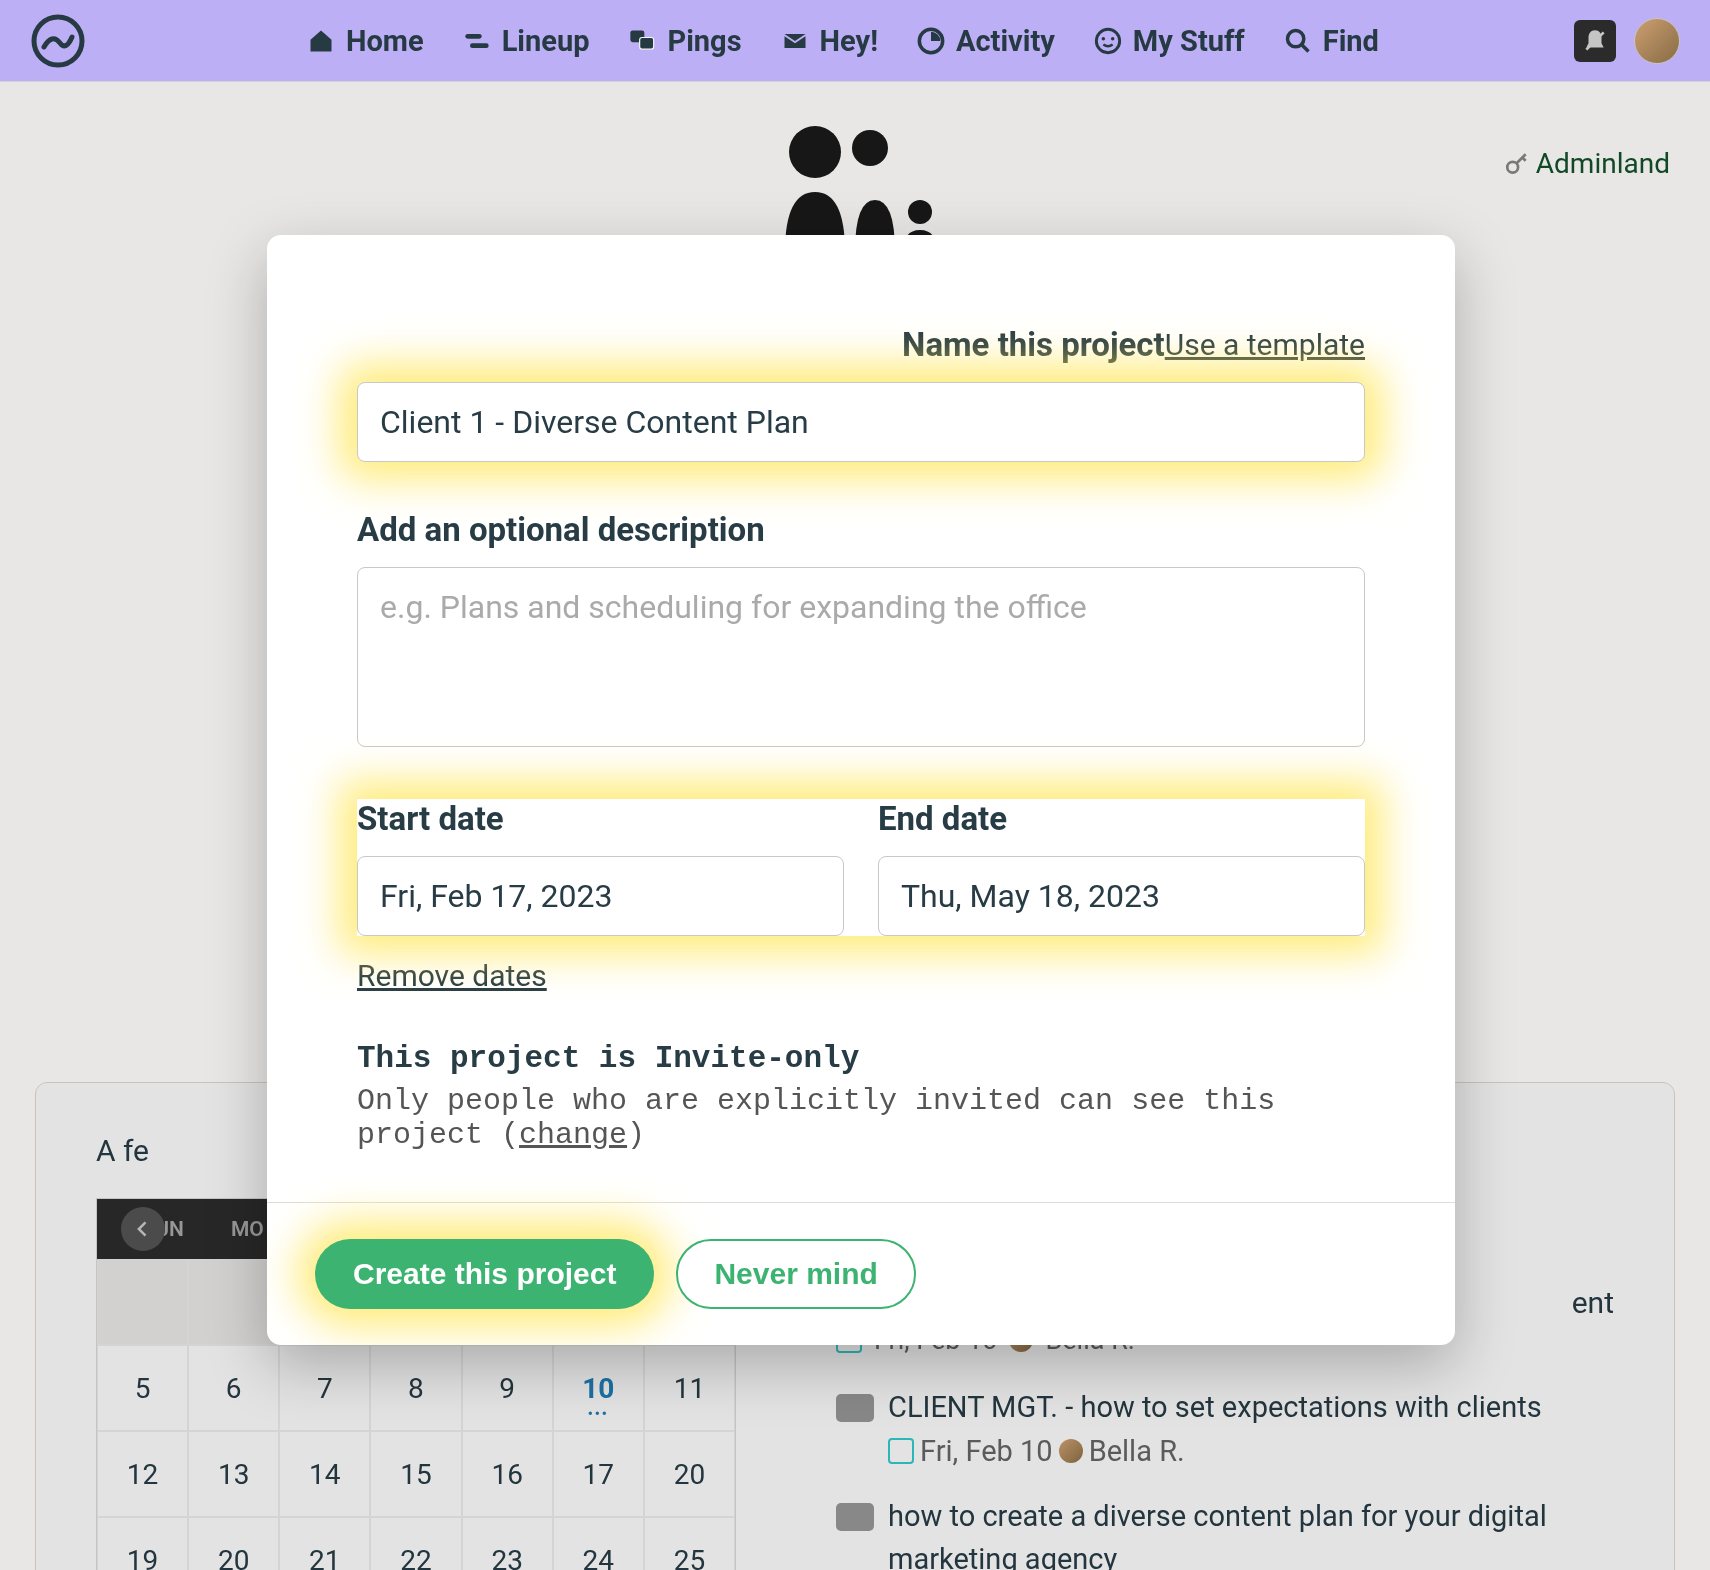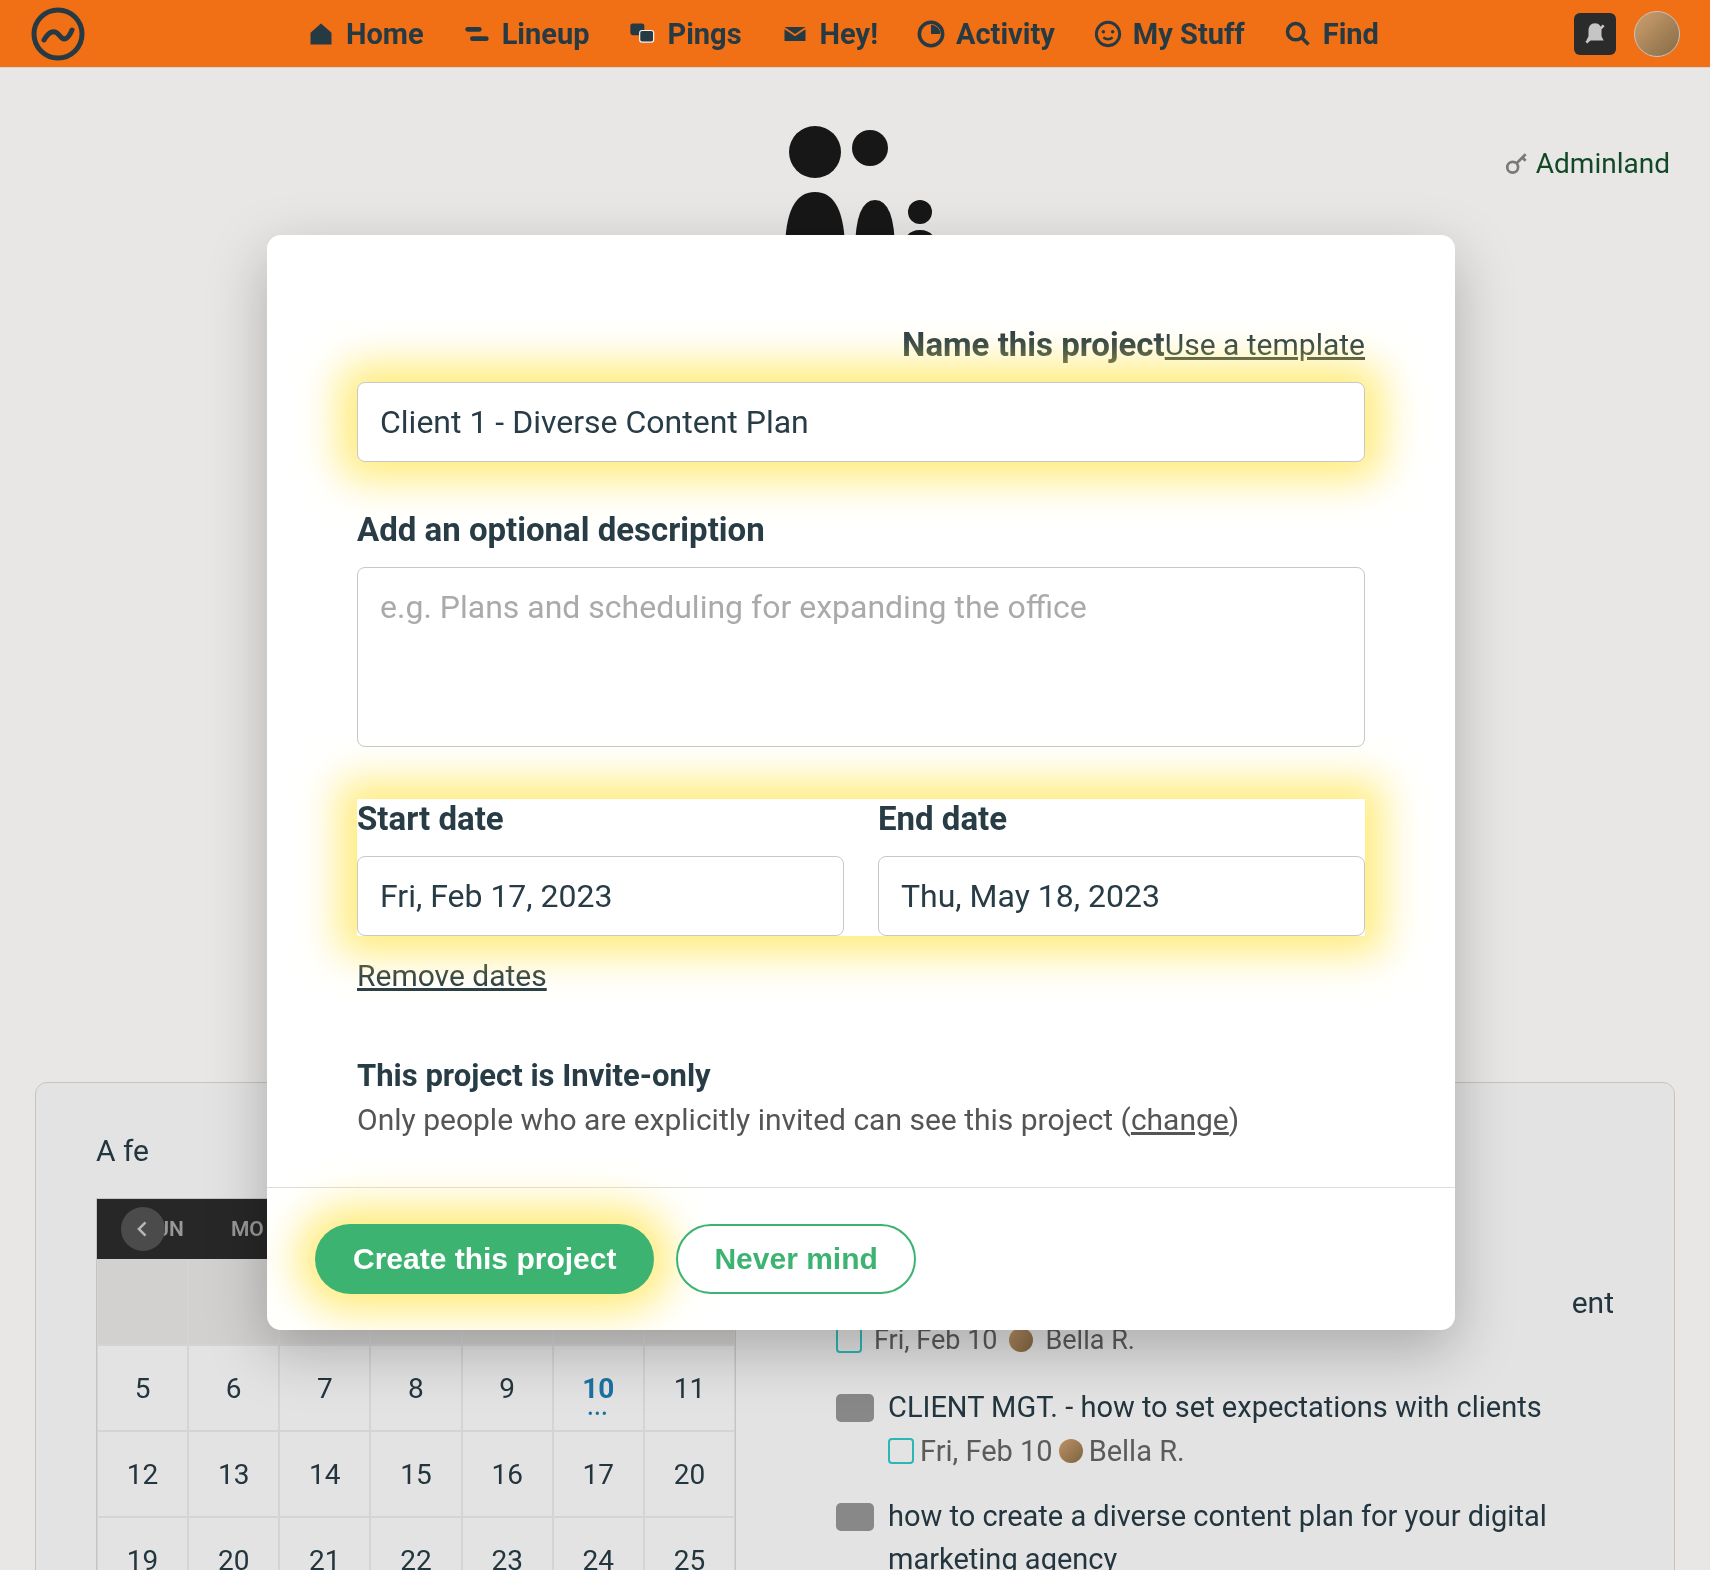--- a/index.html
+++ b/index.html
@@ -11,23 +11,23 @@
       font-family: -apple-system, BlinkMacSystemFont, "Segoe UI", Roboto, Helvetica, Arial, sans-serif;
       background: #f0efee;
       width: 1710px;
       height: 1570px;
       overflow: hidden;
       position: relative;
     }
     
     
     .top-nav {
-      background: #f97316;
+      background: #c4b5fd;
       border-bottom: 1px solid #dedcd8;
-      height: 68px;
+      height: 82px;
       display: flex;
       align-items: center;
       padding: 0 30px;
       position: relative;
     }
     .logo {
       width: 56px;
       height: 56px;
       margin-right: 40px;
     }
@@ -334,21 +334,22 @@
     }
     .remove-dates {
       font-size: 30px;
       color: #283c46;
       text-decoration: underline;
       margin-top: 22px;
       display: inline-block;
     }
     
     .invite-section {
-      margin-top: 64px;
+      margin-top: 48px;
+      font-family: Liberation Mono, monospace;
     }
     .invite-title {
       font-size: 31px;
       font-weight: 700;
       color: #283c46;
       margin-bottom: 8px;
     }
     .invite-sub {
       font-size: 30px;
       color: #555;

